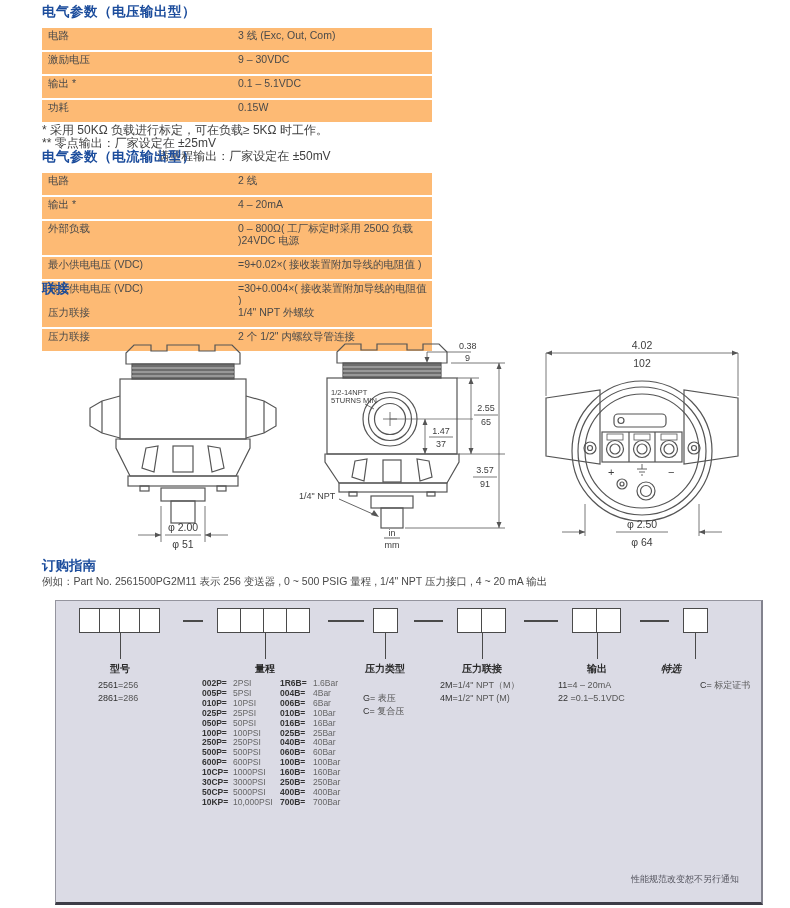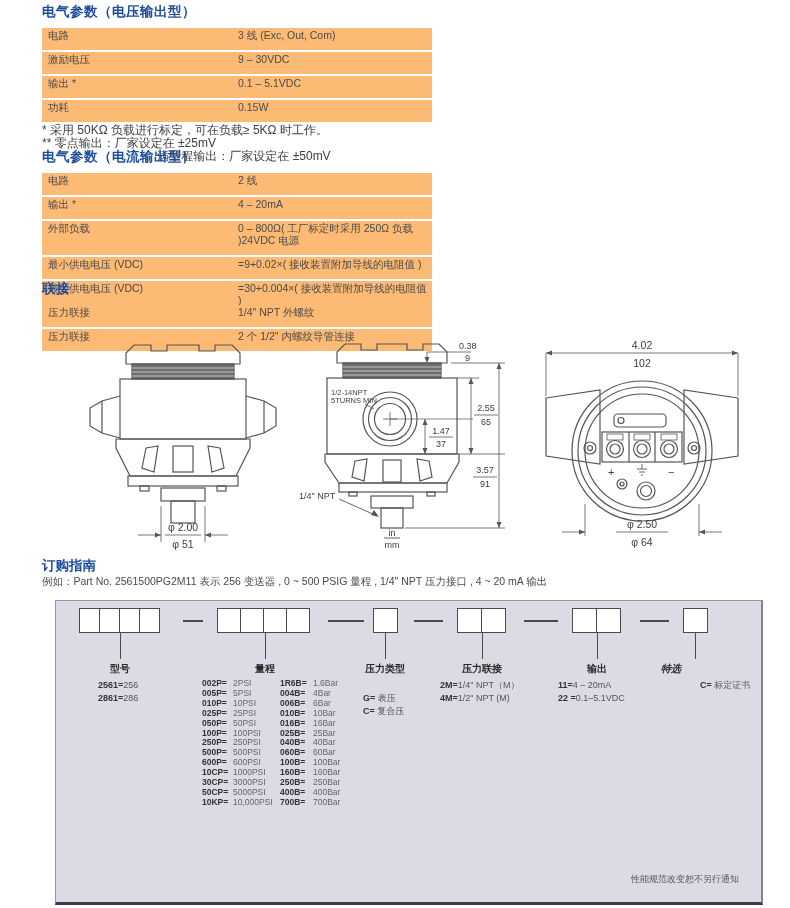--- a/index.html
+++ b/index.html
@@ -29,21 +29,21 @@
   .order-box { position:absolute; left:55px; top:600px; width:708px; height:305px;
     background:#dbdbe5; border:1px solid #94949e; border-right:2px solid #82828e; border-bottom:3px solid #3d3d47; }
   .pn-group { position:absolute; top:7px; display:flex; }
   .pn-box { width:21px; height:25px; background:#fff; border:1px solid #4a4a4a; margin-right:-1px; }
   .pn-box.w24 { width:24px; }
   .pn-box.w25 { width:25px; }
   .pn-dash { position:absolute; top:19px; height:2px; background:#4a4a4a; }
   .pn-line { position:absolute; top:32px; width:1px; height:26px; background:#4a4a4a; }
   .pn-label { position:absolute; top:61px; width:90px; text-align:center; font-size:10px; font-weight:bold; color:#2a2a2a; }
   .codes { position:absolute; top:78px; font-size:9px; color:#555; line-height:13px; white-space:nowrap; }
-  .codes b { color:#333; font-weight:bold; }
+  .codes b { color:#333; font-weight:normal; }
   .range-grid { position:absolute; left:146px; top:78px; display:grid;
     grid-template-columns:31px 47px 33px auto; font-size:8.5px; line-height:9.9px; color:#666; white-space:nowrap; }
   .range-grid b { color:#333; font-weight:bold; }
   .box-footer { position:absolute; right:22px; top:272px; font-size:9px; color:#55555f; }
 </style>
 </head>
 <body>
 
 <div class="page">
 

